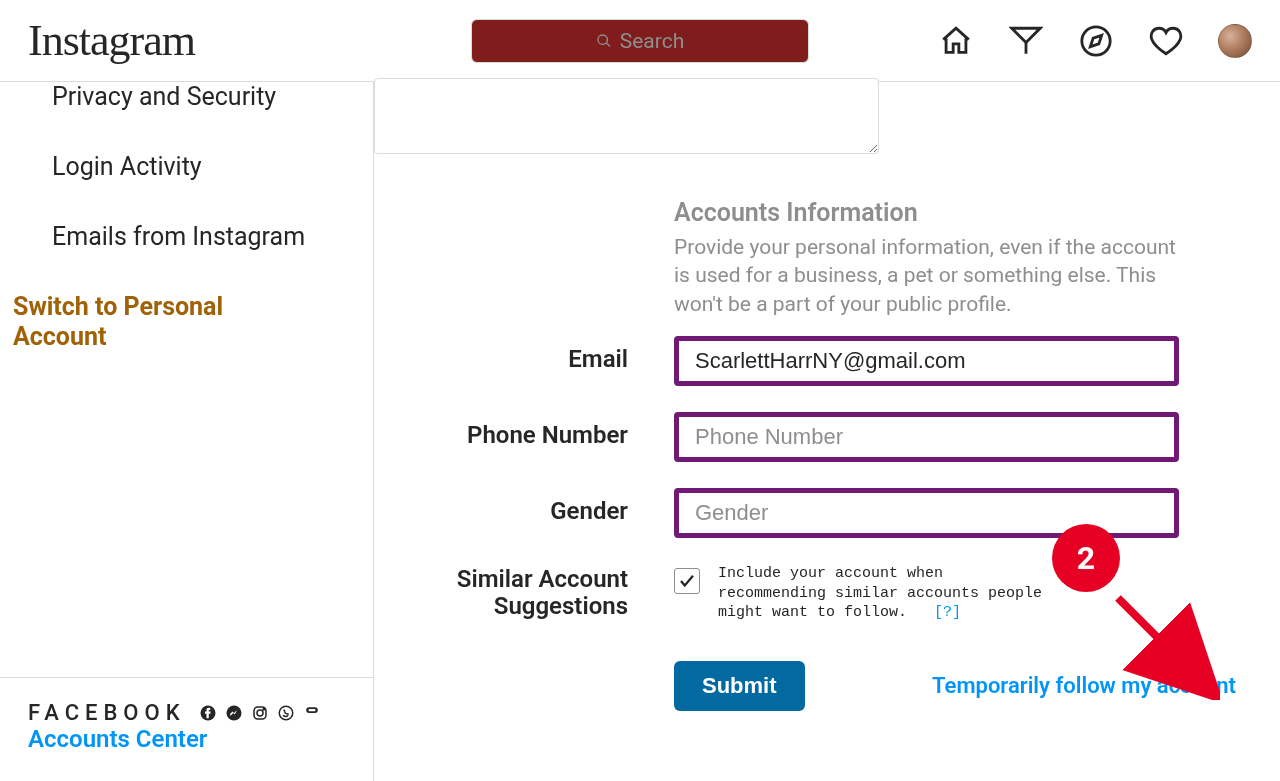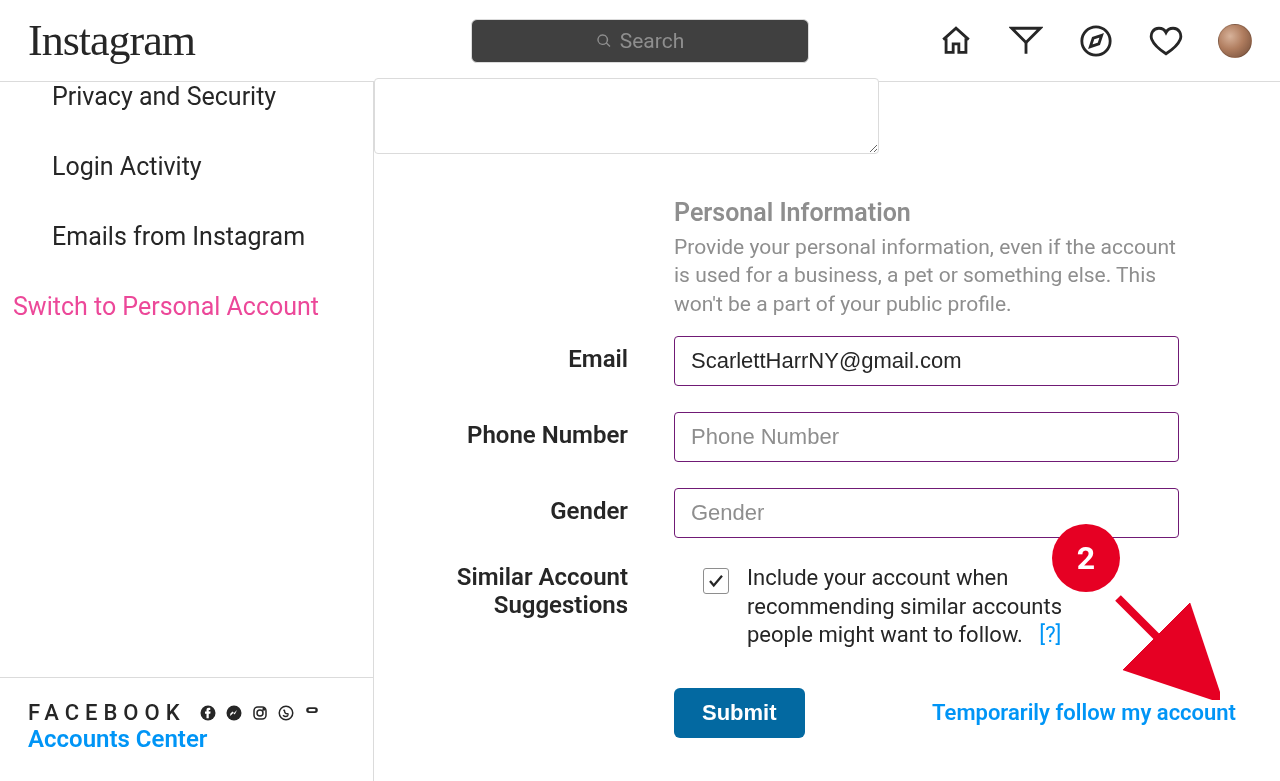--- a/index.html
+++ b/index.html
@@ -28,21 +28,21 @@
     letter-spacing: -1px;
   }
   .search-wrap {
     position: absolute;
     left: 50%;
     transform: translateX(-50%);
   }
   .search-box {
     width: 338px;
     height: 44px;
-    background: #404040;
+    background: #7f1d1d;
     border: 1px solid #dbdbdb;
     border-radius: 6px;
     display: flex;
     align-items: center;
     justify-content: center;
     color: #8e8e8e;
     font-size: 21px;
     gap: 8px;
     cursor: text;
   }
@@ -85,21 +85,21 @@
     flex: 1;
   }
   .sidebar-item {
     padding: 18px 52px 22px;
     font-size: 25px;
     color: #262626;
     cursor: pointer;
     line-height: 1.2;
   }
   .sidebar-item.first { padding-top: 0px; }
-  .sidebar-item.link { color: #ec4899; font-weight: 400; padding-left: 13px; }
+  .sidebar-item.link { color: #a16207; font-weight: 700; padding-left: 13px; }
   .sidebar-sep { border-top: 1px solid #dbdbdb; margin-top: 10px; }
   .sidebar-footer {
     padding: 22px 28px 28px;
   }
   .fb-row {
     display: flex;
     align-items: center;
     gap: 12px;
   }
   .fb-word {
@@ -158,45 +158,46 @@
   }
   .pi-desc {
     font-size: 21px;
     color: #8e8e8e;
     line-height: 1.35;
     max-width: 520px;
   }
   input.txt {
     width: 505px;
     height: 50px;
-    border: 1px solid #701a75;
+    border: 5px solid #701a75;
     border-radius: 4px;
     padding: 8px 16px;
     font-size: 22px;
     color: #262626;
   }
   input.txt::placeholder { color: #8e8e8e; }
   .check-row { display: flex; align-items: flex-start; gap: 18px; }
   .checkbox {
     width: 26px; height: 26px;
     border: 1px solid #8e8e8e;
     border-radius: 3px;
     display: flex;
     align-items: center;
     justify-content: center;
     margin-top: 4px;
     cursor: pointer;
     flex-shrink: 0;
   }
   .checkbox svg { width: 18px; height: 18px; stroke: #262626; stroke-width: 3; fill: none; }
   .check-text {
-    font-size: 22px;
+    font-size: 15px;
     color: #262626;
     line-height: 1.3;
     max-width: 340px;
+    font-family: Liberation Mono, monospace;
   }
   .check-text .help { color: #0095f6; cursor: pointer; }
   .submit-row {
     display: flex;
     align-items: center;
     margin-top: 38px;
     padding-left: 300px;
   }
   .submit-btn {
     background: #0369a1;
@@ -334,21 +335,21 @@
 
     <div class="form-row" style="margin-top:-4px;">
       <div class="field">
         <textarea class="bio" style=""></textarea>
       </div>
     </div>
 
     <div class="form-row" style="margin-bottom:18px; margin-top:40px;">
       <div class="label" style="padding-top:0;"></div>
       <div class="field">
-        <div class="pi-head">Personal Information</div>
+        <div class="pi-head">Accounts Information</div>
         <div class="pi-desc">Provide your personal information, even if the account is used for a business, a pet or something else. This won't be a part of your public profile.</div>
       </div>
     </div>
 
     <div class="form-row">
       <div class="label">Email</div>
       <div class="field">
         <input class="txt" type="text" value="ScarlettHarrNY@gmail.com" style="">
       </div>
     </div>
@@ -360,21 +361,21 @@
       </div>
     </div>
 
     <div class="form-row">
       <div class="label">Gender</div>
       <div class="field">
         <input class="txt" type="text" placeholder="Gender" style="">
       </div>
     </div>
 
-    <div class="form-row" style="align-items:flex-start;gap:29px;">
+    <div class="form-row" style="align-items:center;">
       <div class="label" style="padding-top:0;">Similar Account Suggestions</div>
       <div class="field">
         <div class="check-row">
           <div class="checkbox">
             <svg viewBox="0 0 24 24">
                 <polyline points="4 12 9 18 20 5"></polyline>
               </svg>
           </div>
           <div class="check-text">
             <span>Include your account when recommending similar accounts people might want to follow.</span>

